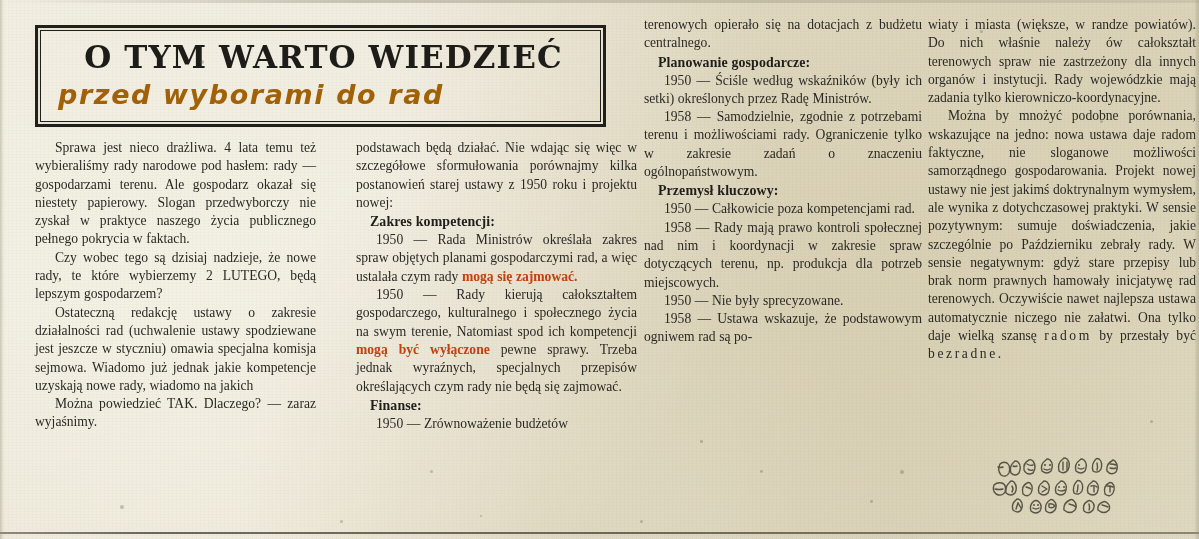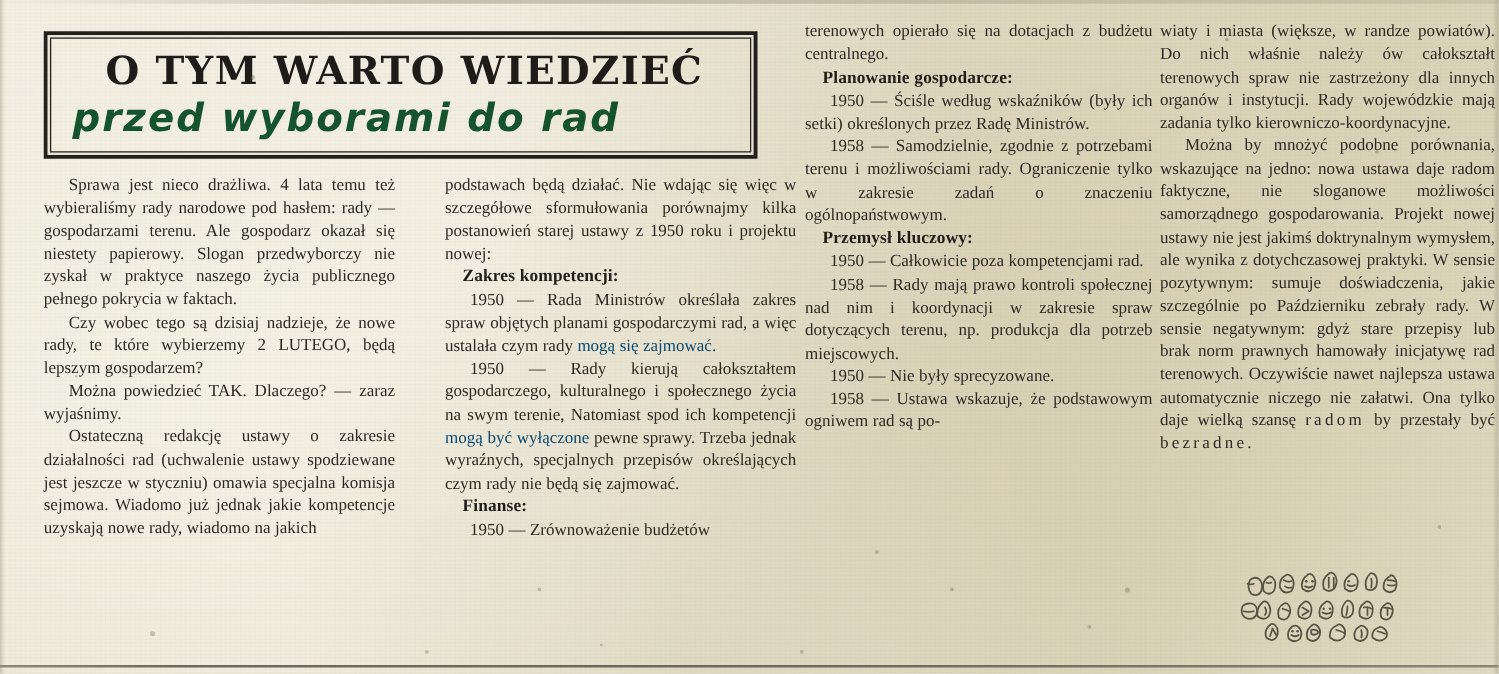--- a/index.html
+++ b/index.html
@@ -40,43 +40,43 @@
     display:flex;flex-direction:column;justify-content:center;
     padding:2px 14px 4px 20px;
   }
   .headline-line1{
     font-family:"DejaVu Serif","Liberation Serif",serif;
     font-weight:700;font-size:31px;line-height:38px;
     letter-spacing:1.1px;color:#1d1c18;white-space:nowrap;text-align:center;
   }
   .headline-line2{
     font-family:"DejaVu Sans","Liberation Sans",sans-serif;
-    font-weight:700;font-style:italic;font-size:31px;line-height:36px;
-    letter-spacing:1.6px;color:#14532d;white-space:nowrap;
+    font-weight:700;font-style:italic;font-size:27px;line-height:36px;
+    letter-spacing:1.6px;color:#a16207;white-space:nowrap;
     margin-top:1px;
   }
 
   
   .col{
     position:absolute;
     text-align:justify;
     font-size:13.6px;
     line-height:18.3px;
     color:#2b2924;
     -webkit-hyphens:none;hyphens:none;
     word-spacing:.2px;
   }
   .col p{margin:0;text-indent:20px;}
   .col p.noind{text-indent:0;}
   .col h4{
     margin:0;text-indent:14px;
     font-size:13.9px;line-height:19px;font-weight:700;color:#1f1e1a;
     letter-spacing:.1px;
   }
-  b{font-weight:400;color:#0c4a6e;}
+  b{font-weight:700;color:#c2410c;}
   .sp{letter-spacing:2.6px;}
 
   #col1{left:35px;top:139px;width:281px;}
   #col2{left:356px;top:139px;width:281px;}
   #col3{left:633px;top:16px;width:278px;margin-left:11px;}
   #col4{left:928px;top:16px;width:268px;}
 
   
   .doodle{position:absolute;left:992px;top:452px;width:136px;height:62px;}
   .doodle svg{display:block;opacity:.82;}
@@ -110,22 +110,22 @@
 <div id="sheet">
 
   <div class="headline-box">
     <div class="headline-line1">O TYM WARTO WIEDZIEĆ</div>
     <div class="headline-line2">przed wyborami do rad</div>
   </div>
 
   <div class="col" id="col1">
       <p><span>Sprawa jest nieco drażliwa. 4 lata temu też wybieraliśmy rady narodowe pod hasłem: rady — gospodarzami terenu. Ale gospodarz okazał się niestety papierowy. Slogan przedwyborczy nie zyskał w praktyce naszego życia publicznego pełnego pokrycia w faktach.</span></p>
       <p><span>Czy wobec  tego są dzisiaj nadzieje, że nowe rady, te które wybierzemy 2 LUTEGO, będą lepszym gospodarzem?</span></p>
+      <p><span>Ostateczną redakcję ustawy o zakresie działalności rad (uchwalenie ustawy spodziewane jest jeszcze w styczniu) omawia specjalna komisja sejmowa. Wiadomo już jednak jakie kompetencje uzyskają nowe rady,  wiadomo na jakich</span></p>
       <p><span>Można powiedzieć TAK. Dlaczego? — zaraz wyjaśnimy.</span></p>
-      <p><span>Ostateczną redakcję ustawy o zakresie działalności rad (uchwalenie ustawy spodziewane jest jeszcze w styczniu) omawia specjalna komisja sejmowa. Wiadomo już jednak jakie kompetencje uzyskają nowe rady,  wiadomo na jakich</span></p>
     </div>
   <div class="col" id="col2">
       <p class="noind"><span>podstawach będą działać. Nie wdając się więc w szczegółowe sformułowania porównajmy kilka postanowień starej ustawy z 1950 roku i projektu nowej:</span></p>
       <h4>Zakres kompetencji:</h4>
       <p><span>1950 — Rada Ministrów określała zakres spraw objętych planami gospodarczymi rad, a więc ustalała czym rady </span><b>mogą się zajmować.</b></p>
       <p><span>1950 — Rady kierują całokształtem gospodarczego, kulturalnego i społecznego życia na swym terenie, Natomiast spod ich kompetencji </span><b>mogą być wyłączone</b><span> pewne sprawy. Trzeba jednak wyraźnych, specjalnych przepisów określających czym rady nie będą się zajmować.</span></p>
       <h4>Finanse:</h4>
       <p><span>1950 — Zrównoważenie budżetów</span></p>
     </div>
   <div class="col" id="col3">

